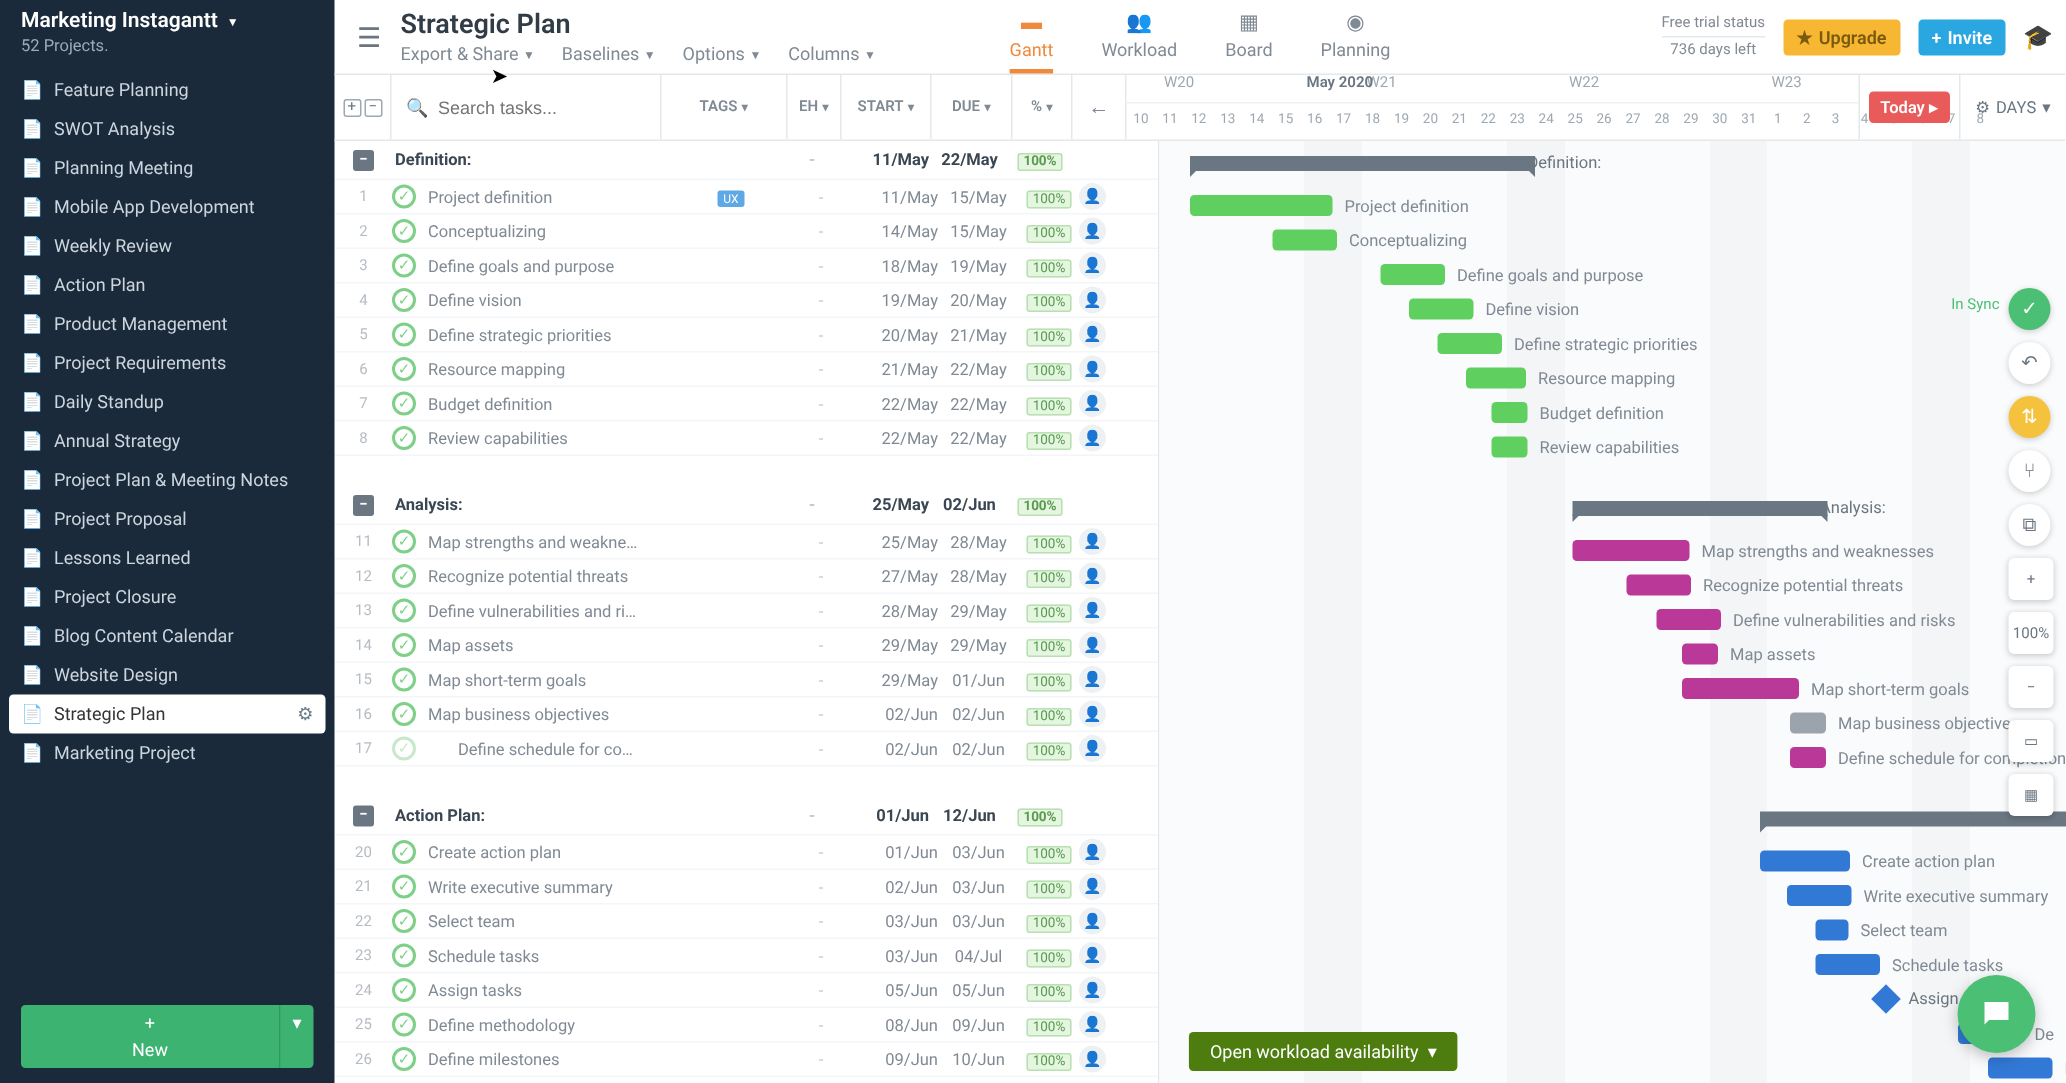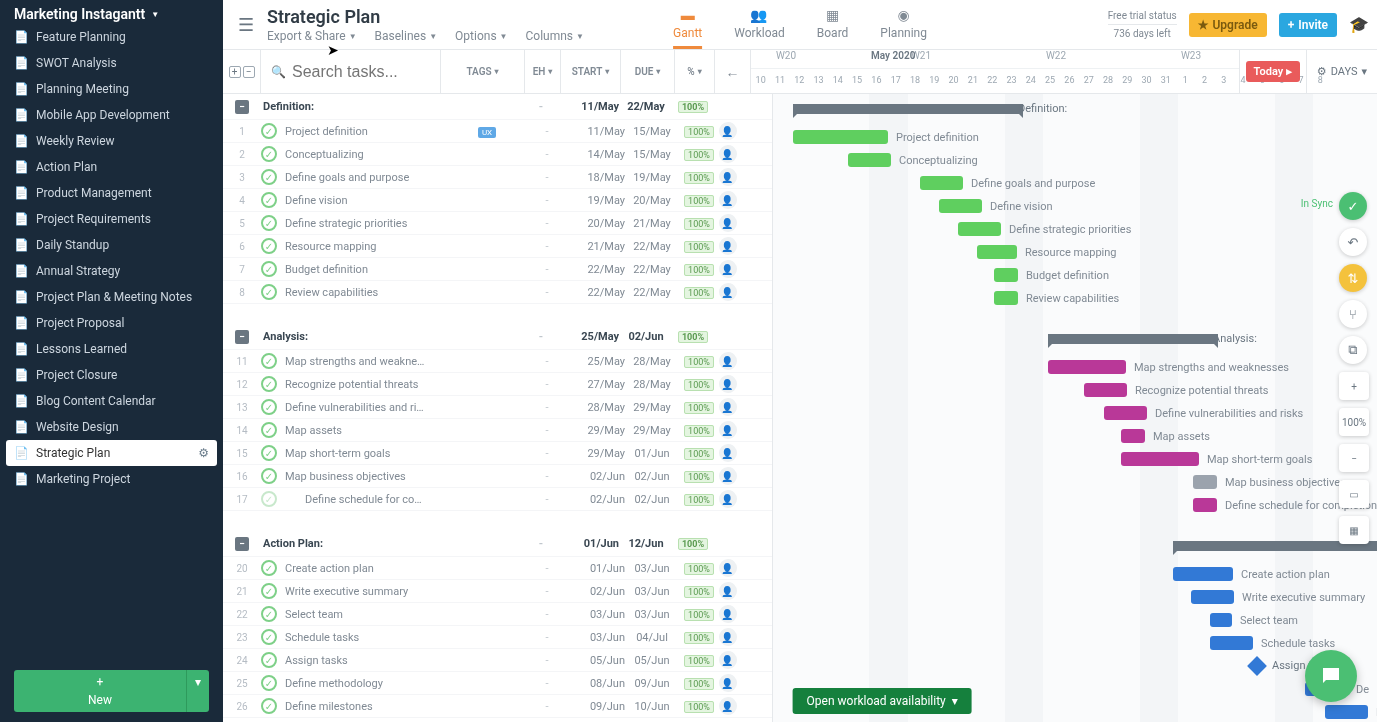--- a/index.html
+++ b/index.html
@@ -39,21 +39,21 @@
 .btn { padding:5px 9px; border-radius:3px; font-size:12px; font-weight:600; display:flex; align-items:center; gap:4px;}
 .btn-upgrade { background:#f7b733; color:#7a5a0f;}
 .btn-invite { background:#2aa7e0; color:#fff;}
 .grad-cap { color:#2aa7e0; font-size:16px;}
 
 
 .secondbar { height:44px; border-bottom:1px solid #e5e8eb; display:flex; align-items:stretch; }
 .expcol { width:38px; display:flex; align-items:center; justify-content:center; gap:2px; border-right:1px solid #e5e8eb;}
 .expcol span { width:12px; height:12px; border:1px solid #9da8b2; display:flex; align-items:center; justify-content:center; font-size:10px; color:#6a7681; border-radius:2px;}
 .search { flex:0 0 180px; display:flex; align-items:center; padding:0 10px; border-right:1px solid #e5e8eb; gap:6px; color:#9da8b2;}
-.search input { border:none; outline:none; font-size:16px; width:100%; color:#555;}
+.search input { border:none; outline:none; font-size:12px; width:100%; color:#555;}
 .col-headers { display:flex; align-items:center; }
 .col-h { display:flex; align-items:center; justify-content:center; font-size:10px; font-weight:600; color:#808a94; border-right:1px solid #e5e8eb; height:100%; gap:3px;}
 .col-tags { width:84px;}
 .col-eh { width:36px;}
 .col-start { width:60px;}
 .col-due { width:54px;}
 .col-pct { width:40px;}
 .col-back { width:36px; font-size:14px;}
 .timeline-header { flex:1; display:flex; flex-direction:column; border-right:1px solid #e5e8eb; min-width:0;}
 .weeks { display:flex; height:18px; font-size:10px; color:#9da8b2; position:relative;}
@@ -105,39 +105,40 @@
 
 
 .right-tools { position:absolute; right:8px; top:98px; display:flex; flex-direction:column; gap:8px; z-index:10;}
 .tool { width:28px; height:28px; border-radius:50%; background:#fff; box-shadow:0 1px 4px rgba(0,0,0,.2); display:flex; align-items:center; justify-content:center; font-size:13px; color:#6a7681;}
 .tool.green-t { background:#4bbf73; color:#fff;}
 .tool.yellow-t { background:#f4c23c; color:#fff;}
 .tool.sq { border-radius:4px; font-size:10px; width:30px;}
 .insync { position:absolute; right:44px; top:104px; font-size:10px; color:#4bbf73; z-index:9;}
 
 
-.workload-btn { position:absolute; bottom:8px; left:480px; transform:translateX(50%); background:#15803d; color:#fff; padding:6px 14px; border-radius:3px; font-size:12px; display:flex; align-items:center; gap:6px; z-index:10;}
+.workload-btn { position:absolute; bottom:8px; left:480px; transform:translateX(50%); background:#4d7c0f; color:#fff; padding:6px 14px; border-radius:3px; font-size:12px; display:flex; align-items:center; gap:6px; z-index:10;}
 .chat-fab { position:absolute; right:20px; bottom:20px; width:52px; height:52px; border-radius:50%; background:#4bbf73; color:#fff; display:flex; align-items:center; justify-content:center; font-size:22px; box-shadow:0 3px 10px rgba(0,0,0,.25); z-index:12;}
 
 .caret { font-size:8px; }
 svg { display:block; }
 
 
 .cursor { position:absolute; left:327px; top:42px; z-index:100; font-size:14px; color:#000; pointer-events:none;}
 </style>
 </head>
 <body>
 
 <div class="app">
 
   <div class="sidebar">
     <div class="workspace">
       <span>Marketing Instagantt</span>
       <span class="caret">▼</span>
     </div>
+    <div class="project-count">52 Projects.</div>
     <div class="projects" id="project-list">
         <div class="project-item">
           <span class="doc-icon">📄</span>
           <span>Feature Planning</span>
         </div>
         <div class="project-item">
           <span class="doc-icon">📄</span>
           <span>SWOT Analysis</span>
         </div>
         <div class="project-item">

